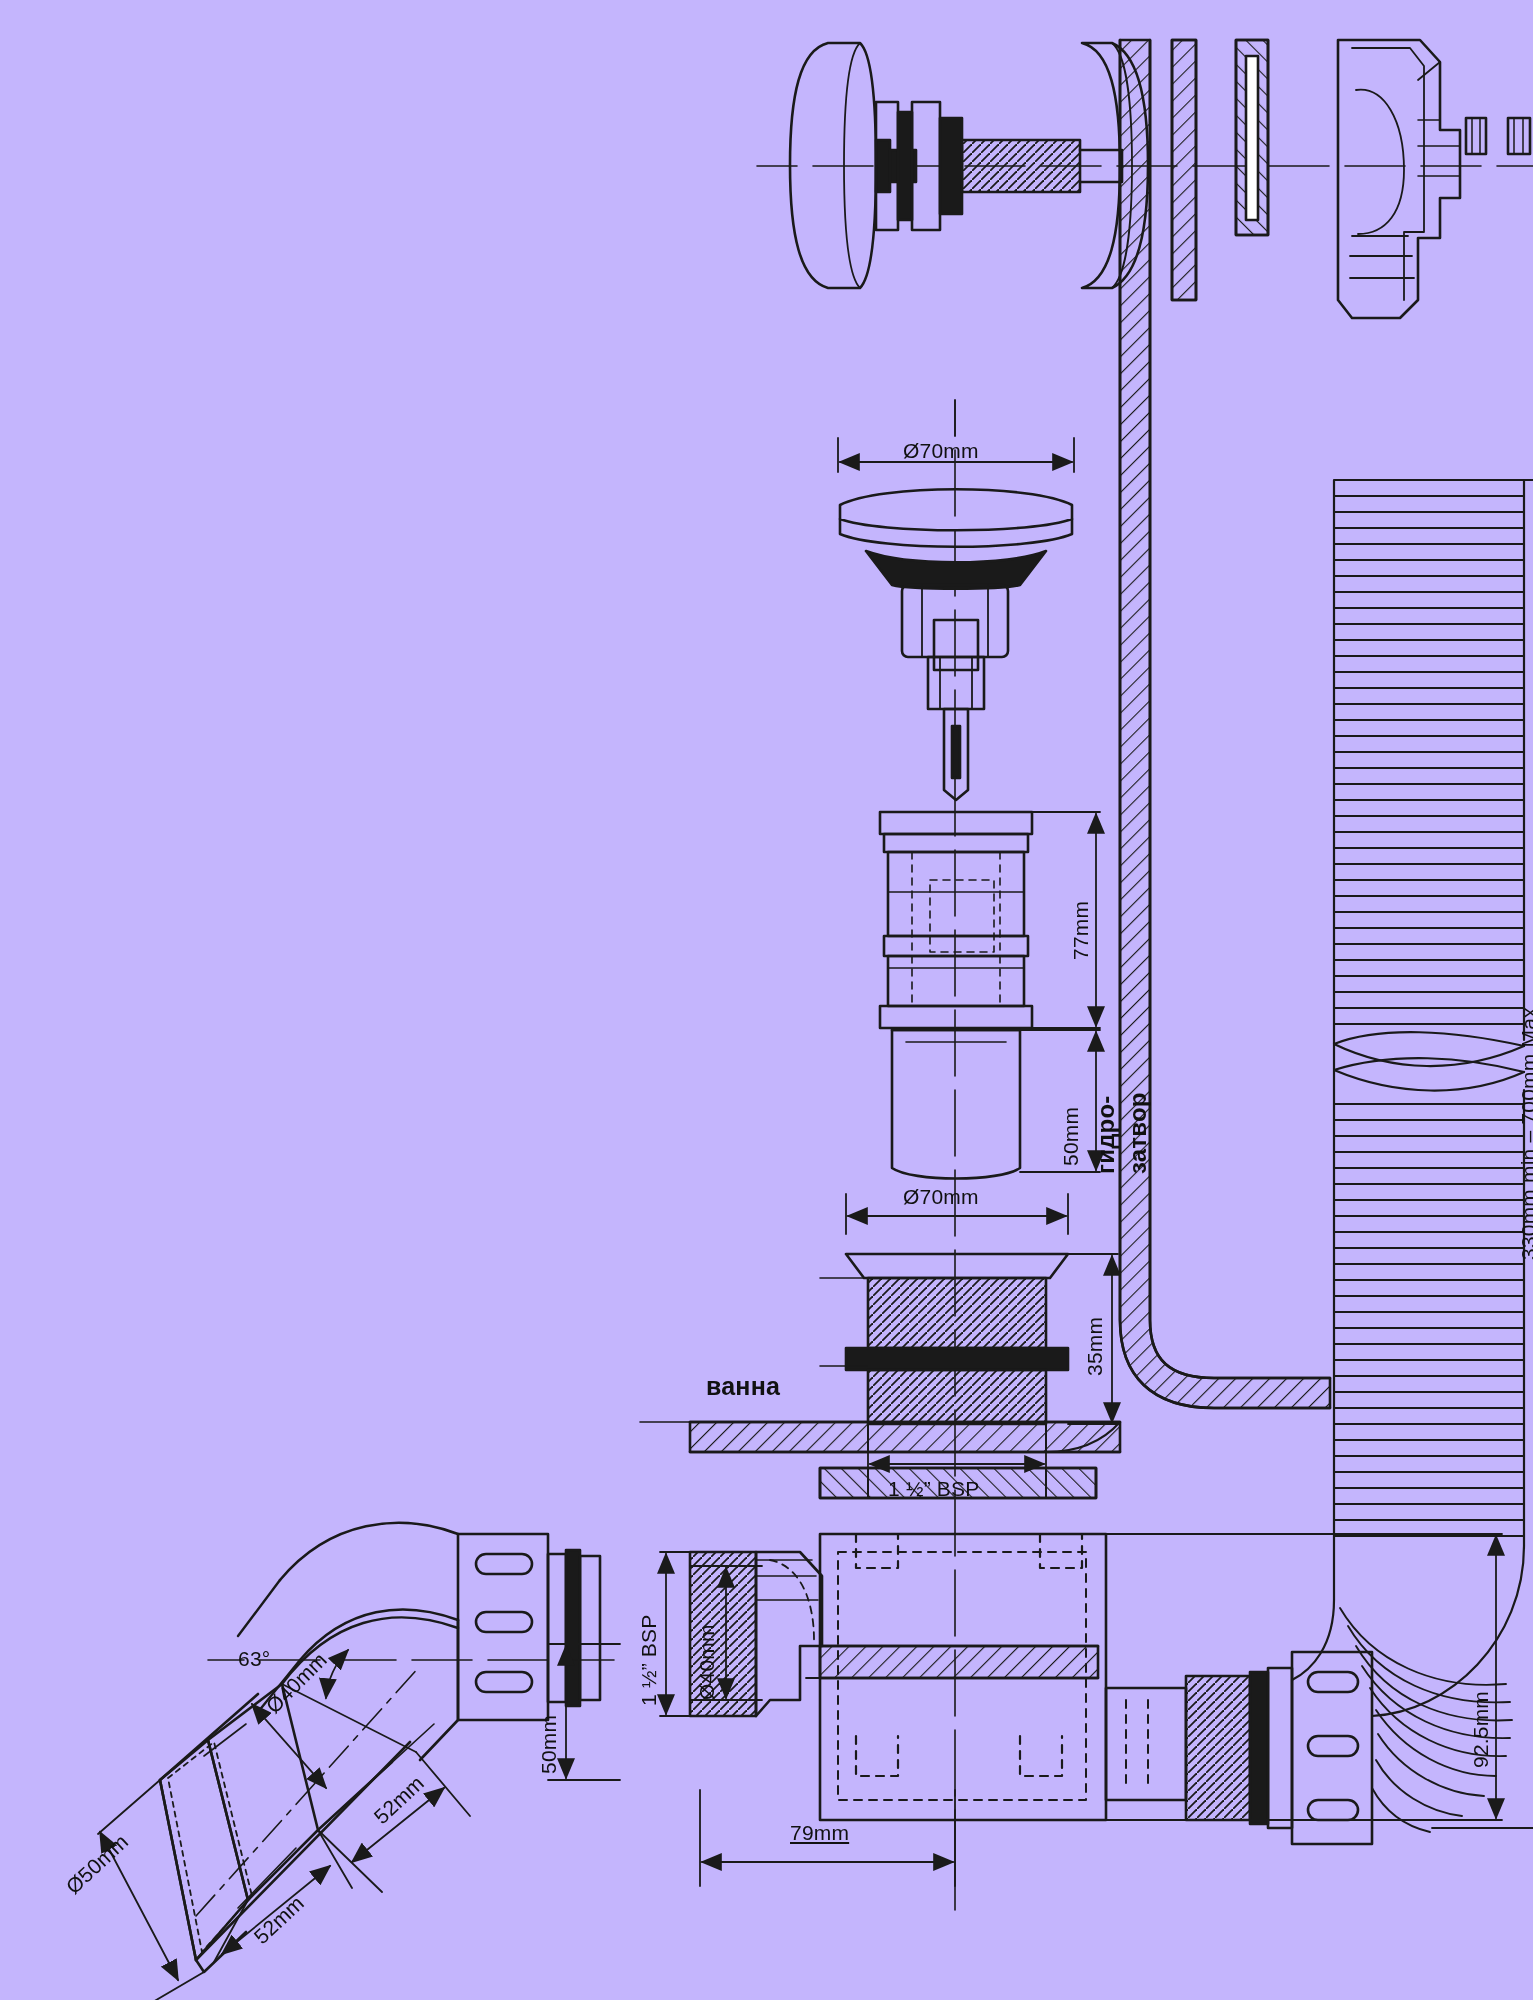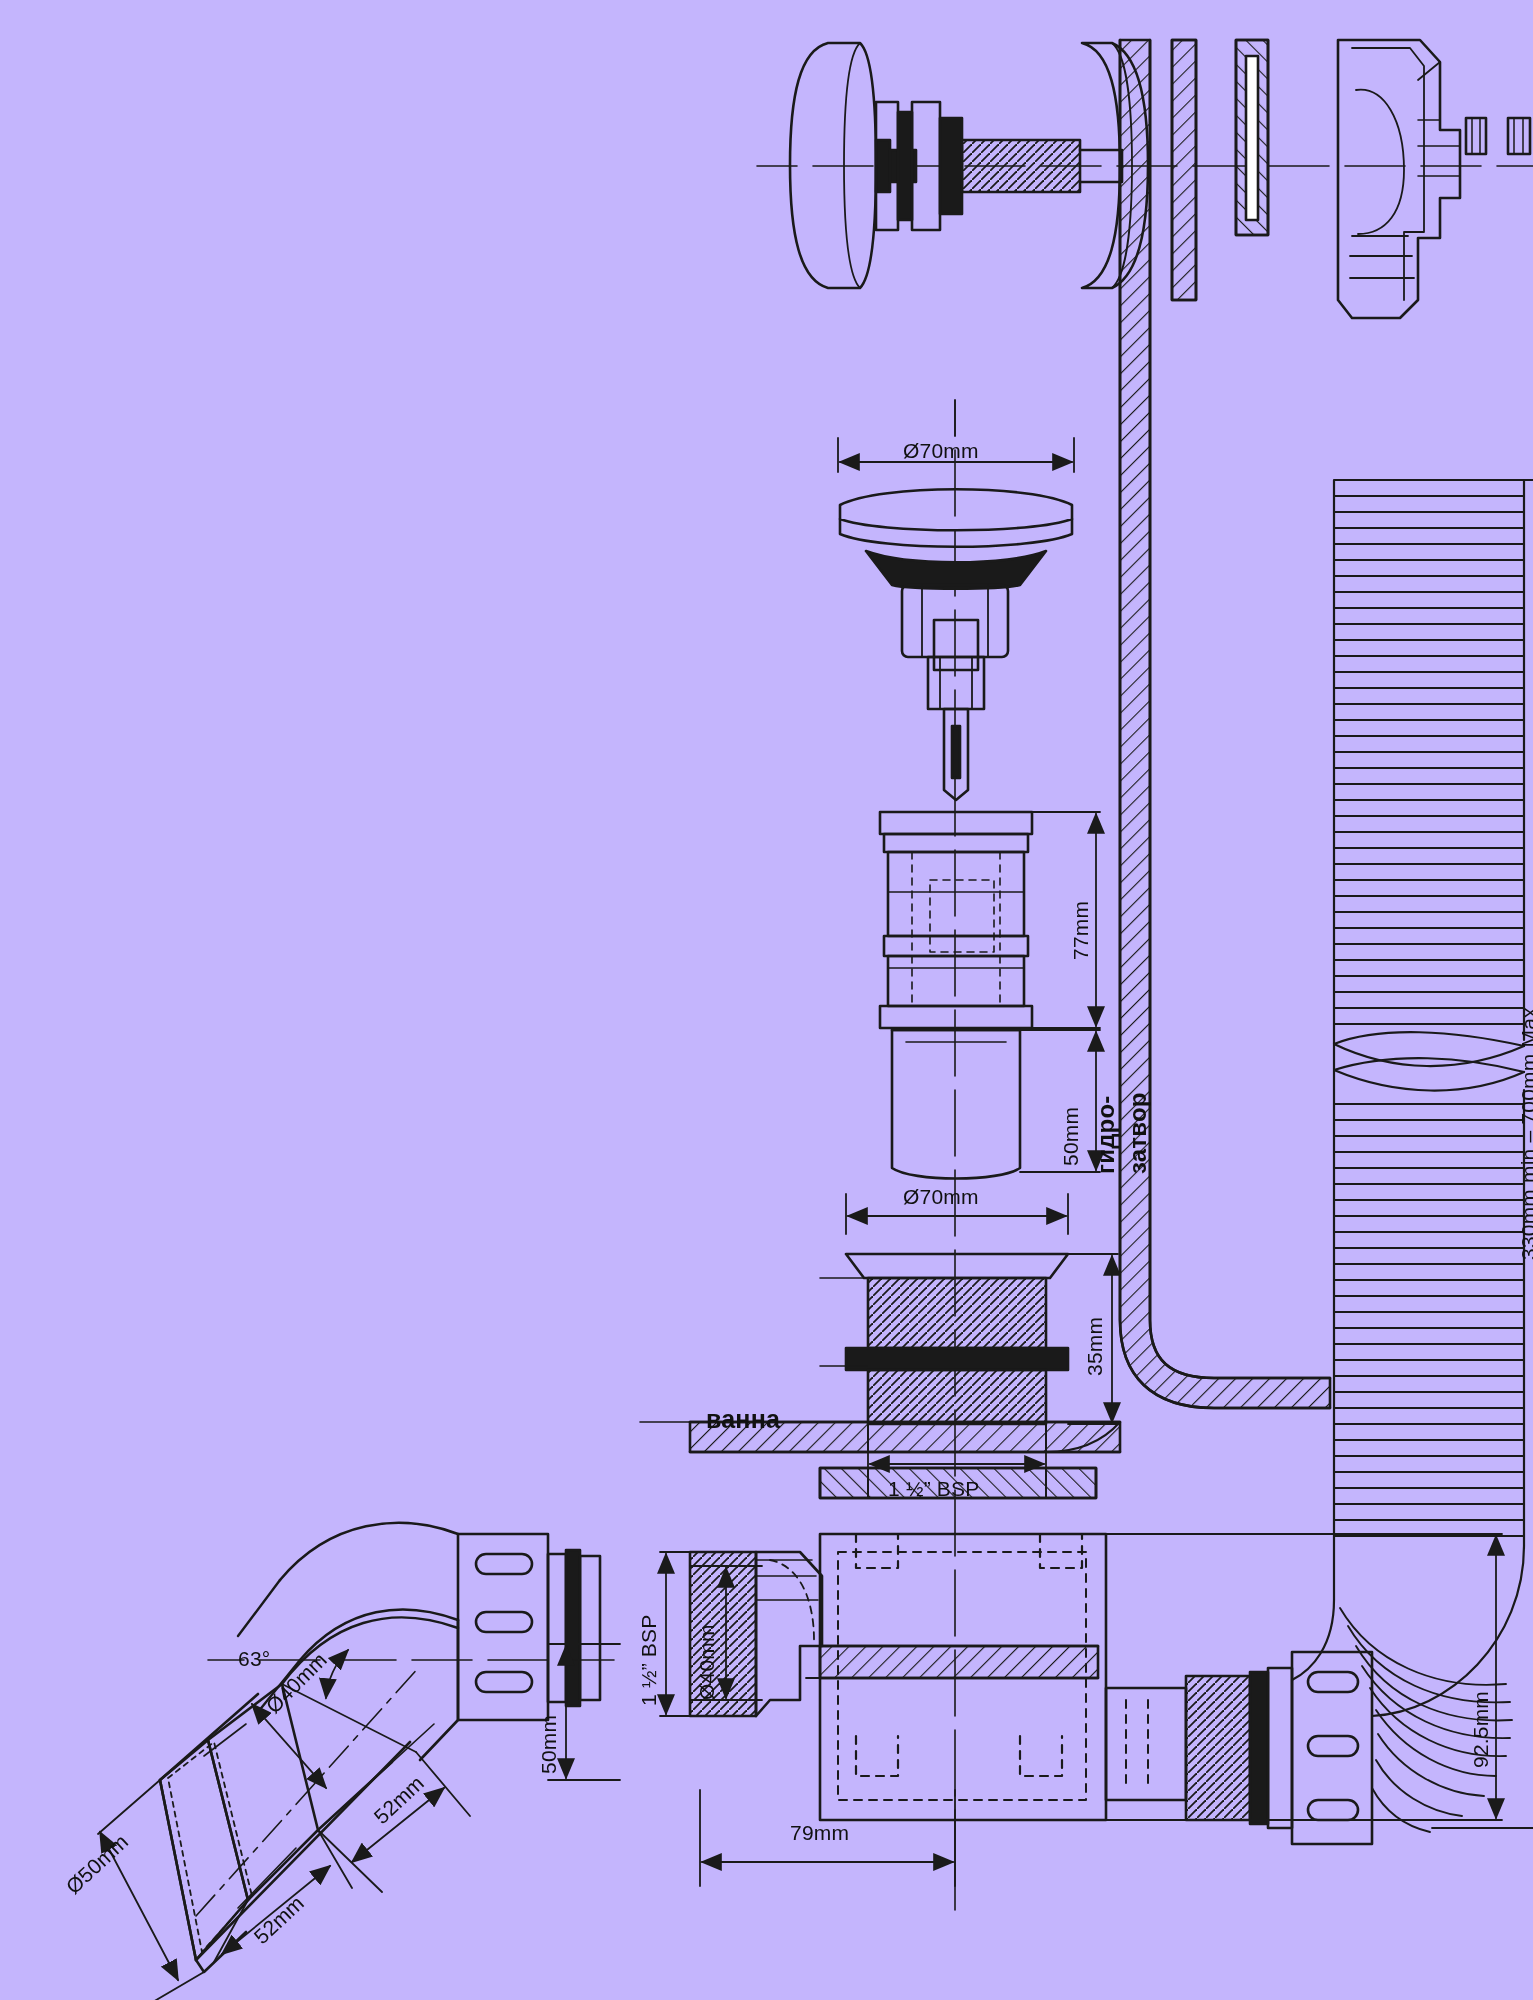--- a/index.html
+++ b/index.html
@@ -330,33 +330,33 @@
 
 <div class="lbl rot90 bold" style="left:1094px;top:1174px;font-size:24px;">гидро-</div>
 <div class="lbl rot90 bold" style="left:1126px;top:1174px;font-size:24px;">затвор</div>
 
 <div class="lbl" style="left:903px;top:1186px;">Ø70mm</div>
 
 <div class="lbl rot90" style="left:1084px;top:1376px;">35mm</div>
 
 <div class="lbl" style="left:888px;top:1478px;">1 ½” BSP</div>
 
-<div class="lbl big" style="left:706px;top:1374px;margin-top:33px;">ванна</div>
+<div class="lbl big" style="left:706px;top:1374px;">ванна</div>
 
 <div class="lbl rot90" style="left:1518px;top:1260px;">330mm min – 700mm Max</div>
 
 <div class="lbl rot90" style="left:1470px;top:1768px;">92.5mm</div>
 
 <div class="lbl rot90" style="left:638px;top:1706px;">1 ½” BSP</div>
 
 <div class="lbl rot90" style="left:696px;top:1700px;">Ø40mm</div>
 
 <div class="lbl rot90" style="left:538px;top:1774px;">50mm</div>
 
-<div class="lbl" style="left:790px;top:1822px;">79mm</div>
+<div class="lbl" style="left:790px;top:1822px;text-decoration:underline;">79mm</div>
 
 <div class="lbl" style="left:238px;top:1648px;">63°</div>
 
 <div class="lbl rot-d" style="left:262px;top:1702px;">Ø40mm</div>
 
 <div class="lbl rot-d2" style="left:370px;top:1812px;">52mm</div>
 
 <div class="lbl rot-d2" style="left:250px;top:1932px;">52mm</div>
 
 <div class="lbl rot-d2" style="left:62px;top:1882px;">Ø50mm</div>

